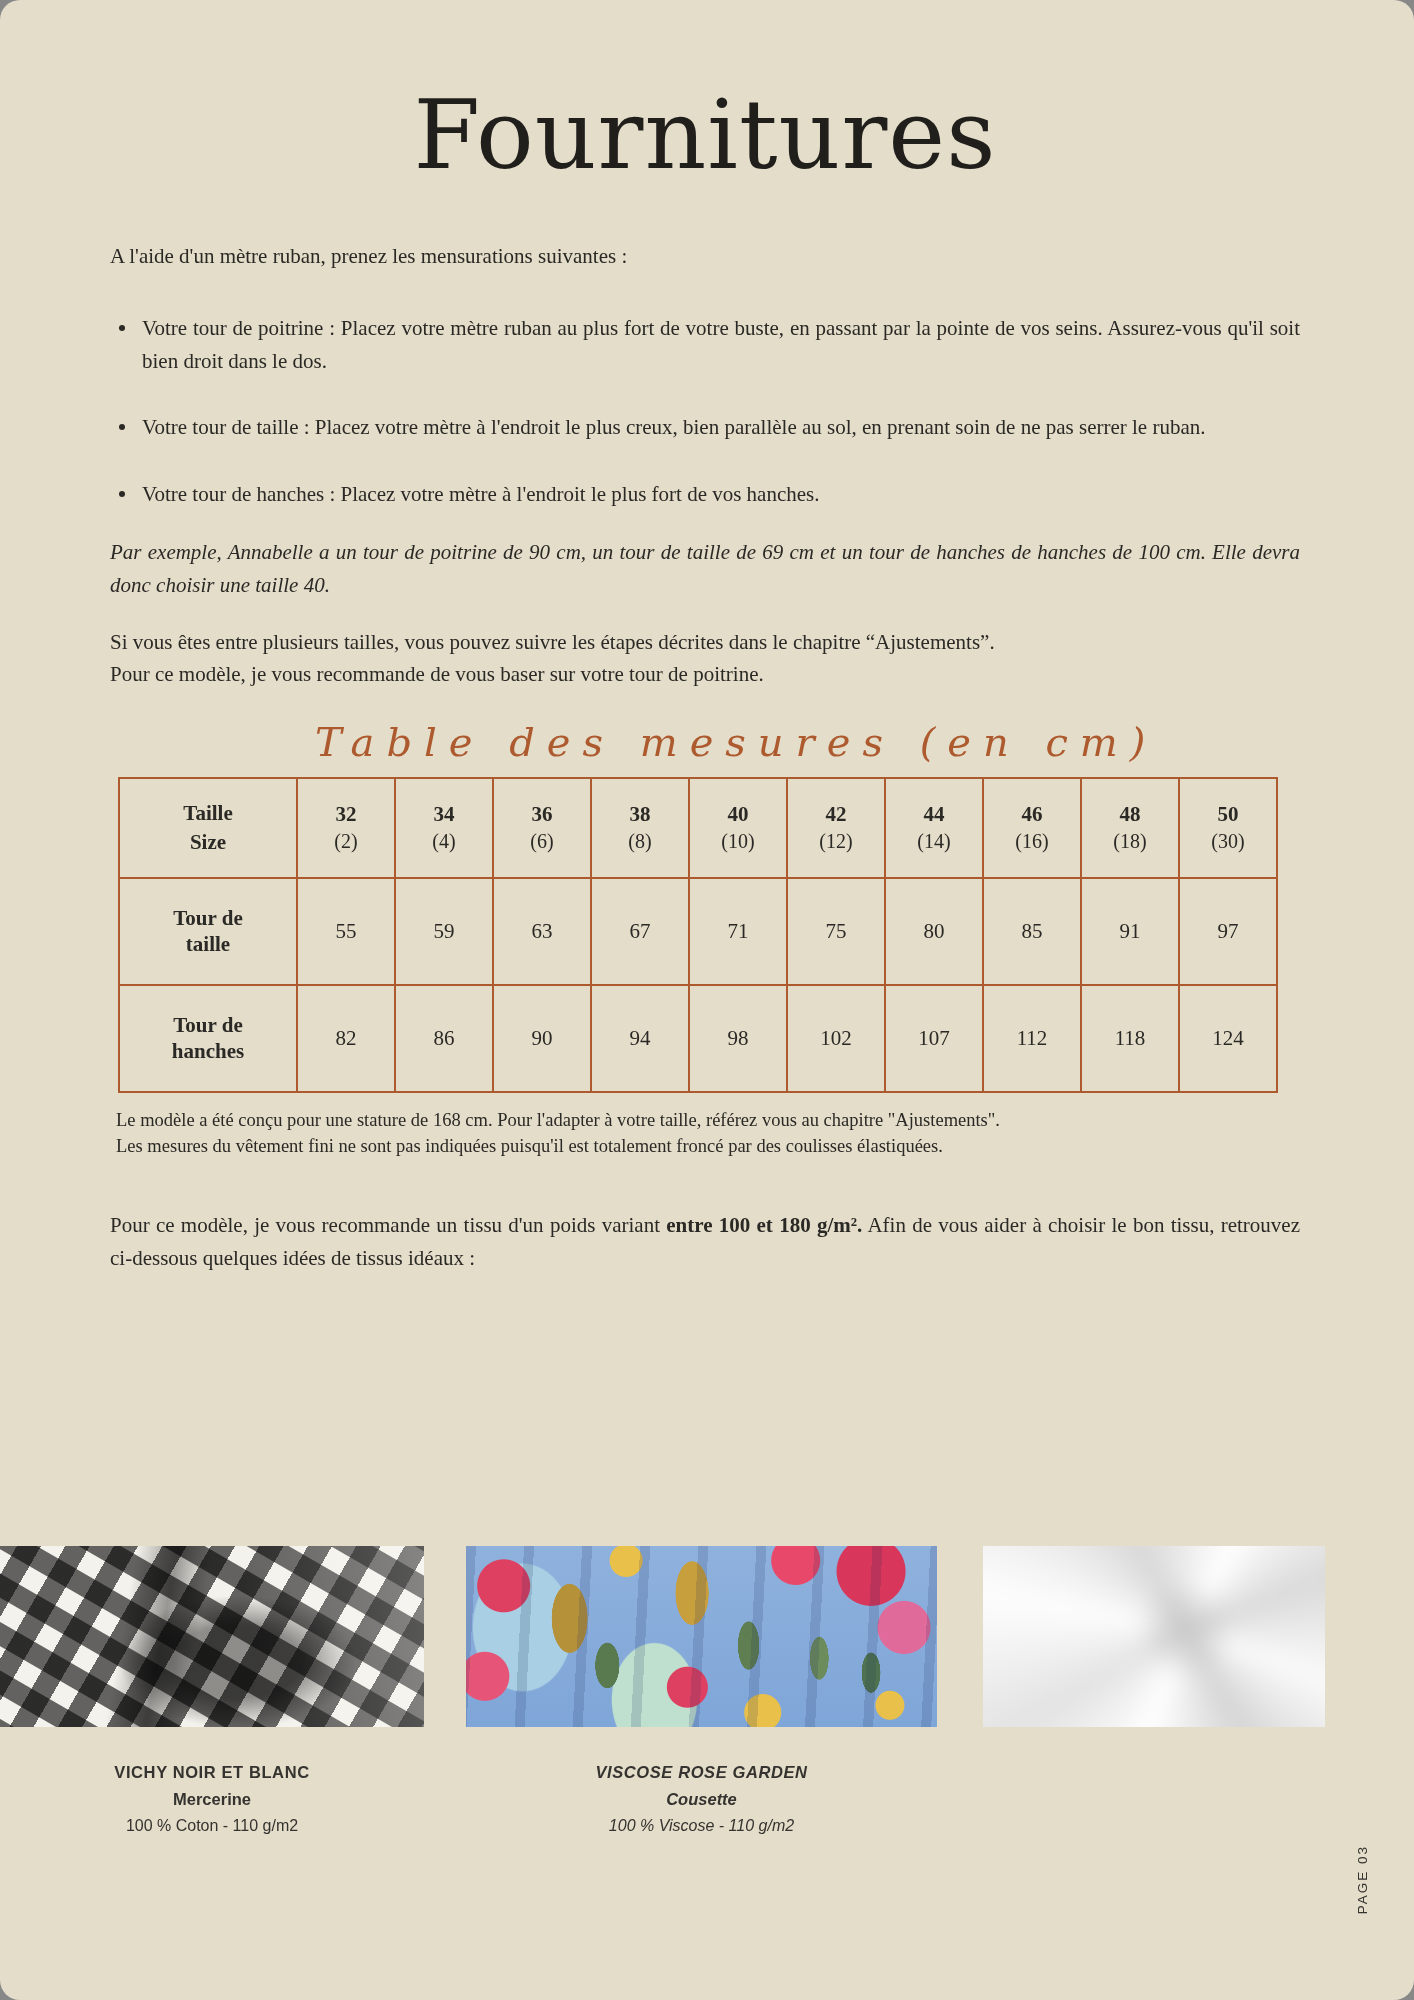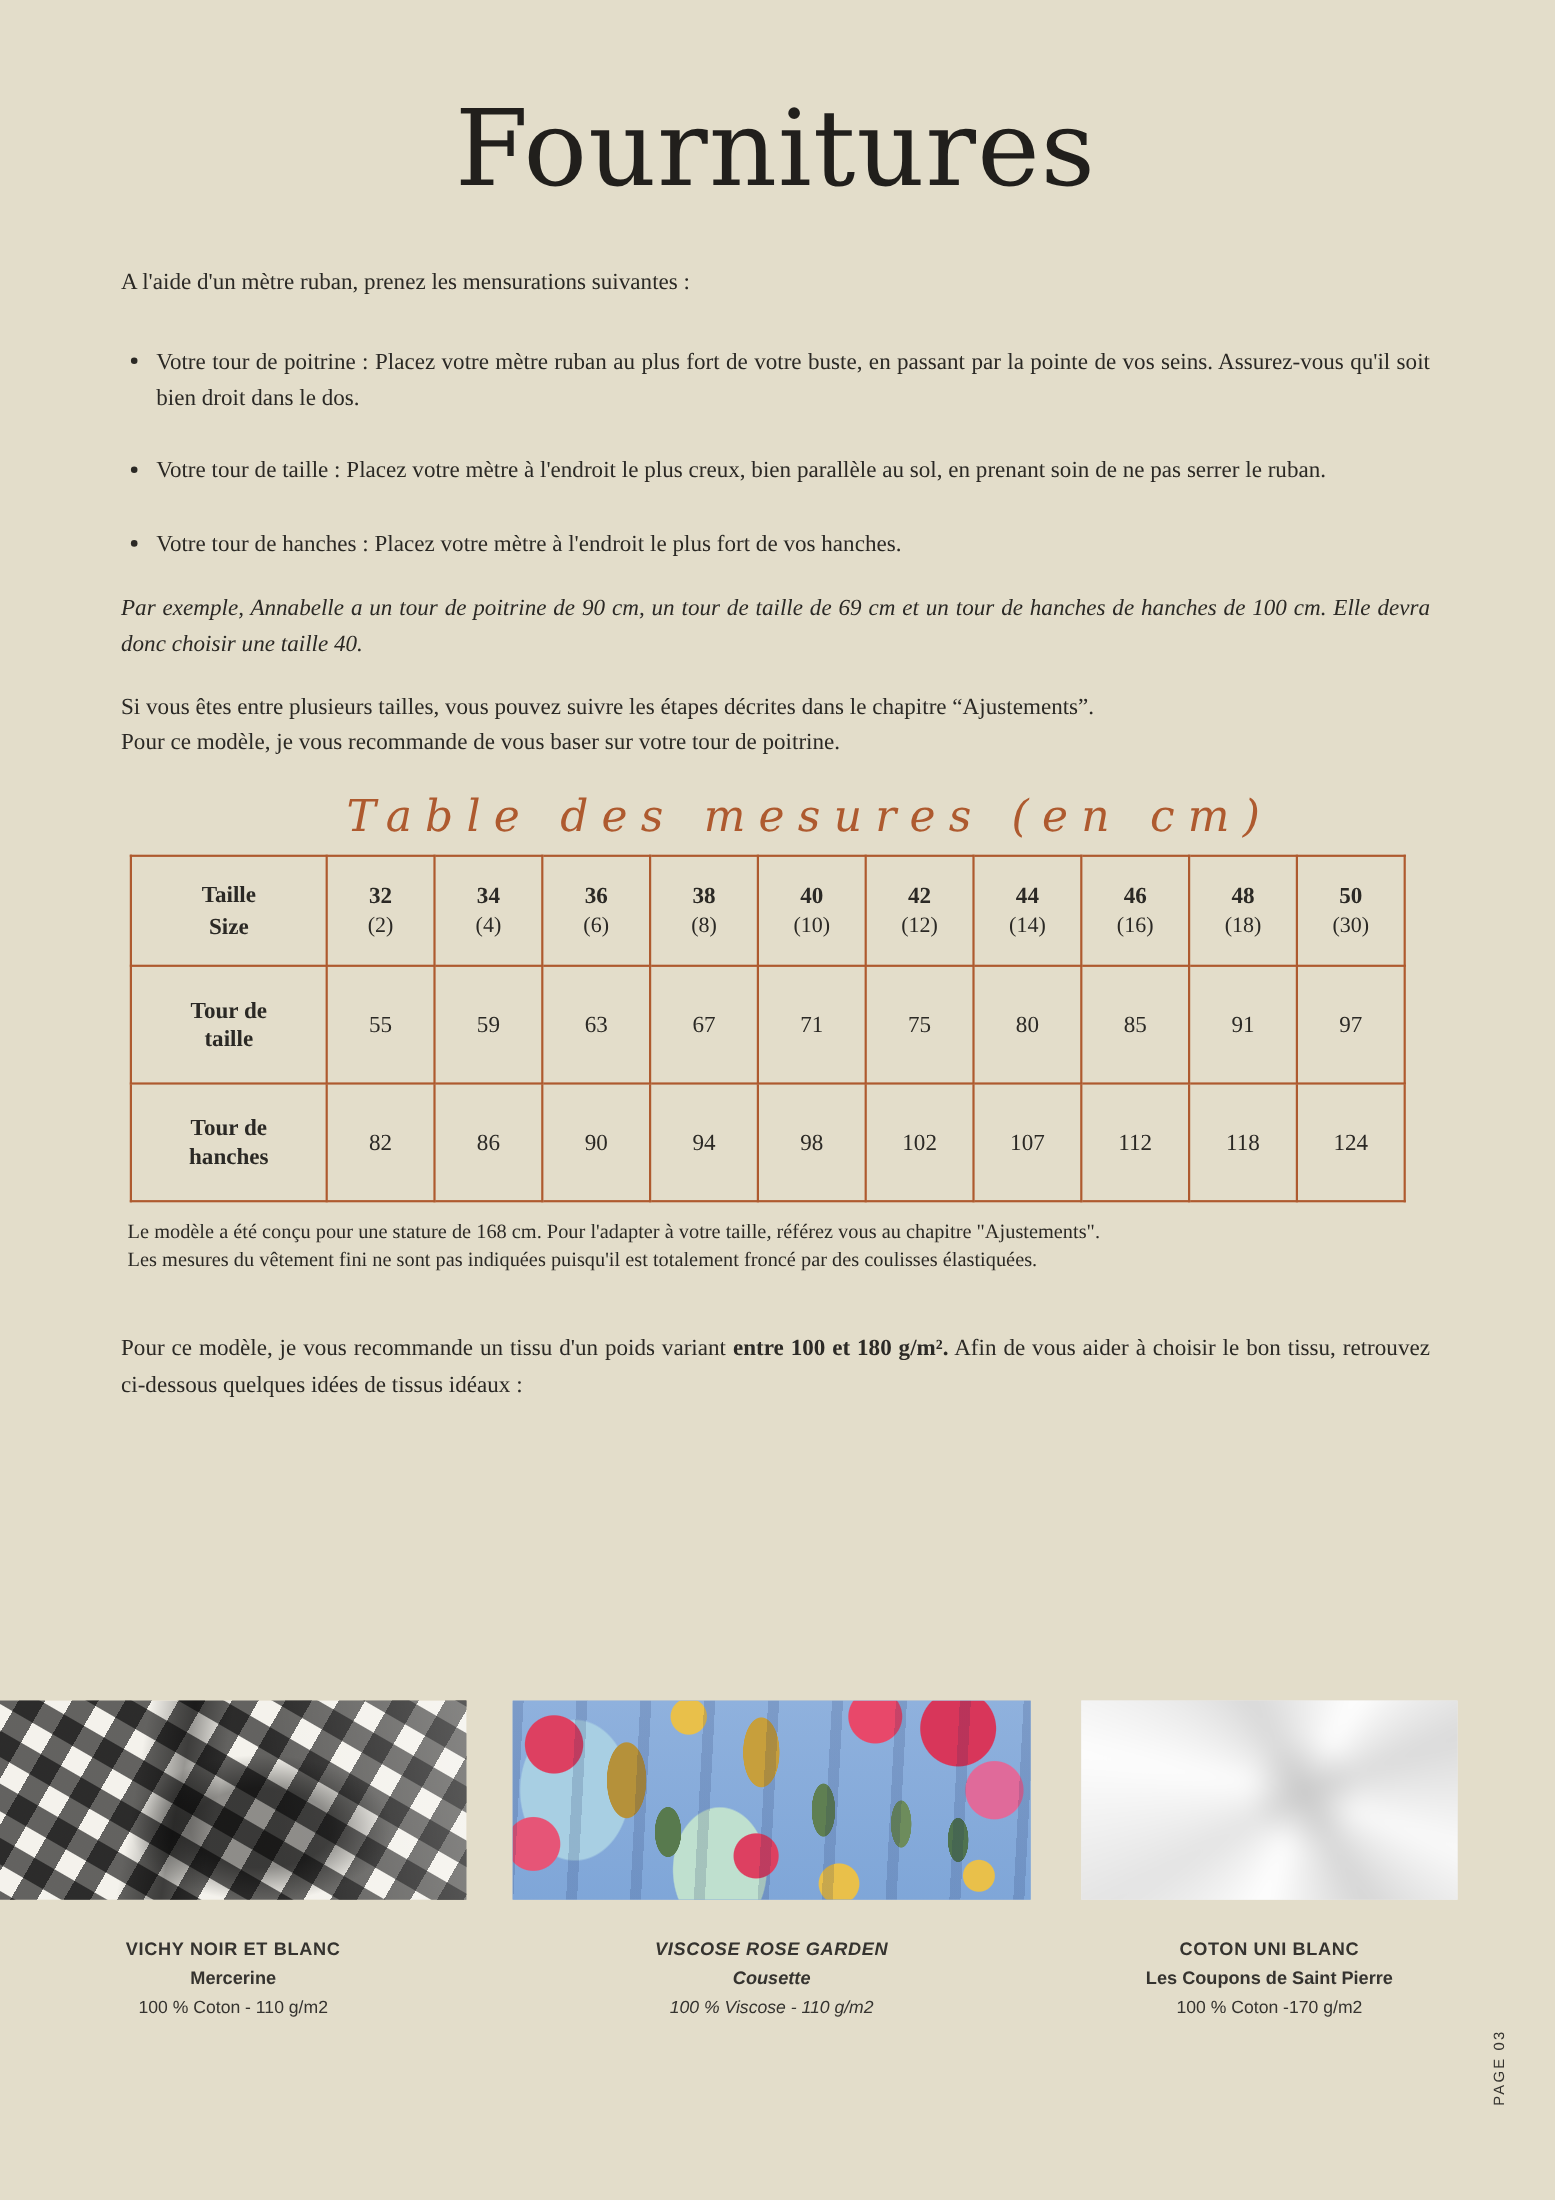--- a/index.html
+++ b/index.html
@@ -5,20 +5,21 @@
   :root{
     --background:#e3ddca; --accent:#ae5a2f; --text:#2b2925; --caption:#35332f;
   }
   *{box-sizing:border-box; margin:0; padding:0;}
   body{margin:0; background:#888;}
   .page{
     position:relative; width:1414px; height:2000px; margin:0 auto;
     background:var(--background,#e3ddca);
     font-family:"Liberation Serif", serif; color:var(--text,#2b2925);
     overflow:hidden;
+    border-radius:20px;
   }
   .content{padding:0 114px 0 110px;}
 
   .title{
     padding-top:84px; text-align:center;
     font-family:"DejaVu Serif", serif; font-weight:normal;
     font-size:96px; line-height:1.08; letter-spacing:1px; color:#211f1c;
   }
   .intro{margin-top:52px; font-size:21px; line-height:1.55;}
 
@@ -271,21 +272,16 @@
     <div class="swatch-caption" id="cap1">
       <div class="sw-name">VICHY NOIR ET BLANC</div>
       <div class="sw-brand">Mercerine</div>
       <div class="sw-comp">100 % Coton - 110 g/m2</div>
     </div>
     <div class="swatch-caption" id="cap2">
       <div class="sw-name">VISCOSE ROSE GARDEN</div>
       <div class="sw-brand">Cousette</div>
       <div class="sw-comp">100 % Viscose - 110 g/m2</div>
     </div>
-    <div class="swatch-caption" id="cap3">
-      <div class="sw-name">COTON UNI BLANC</div>
-      <div class="sw-brand">Les Coupons de Saint Pierre</div>
-      <div class="sw-comp">100 % Coton -170 g/m2</div>
-    </div>
   </div>
 
   <div class="page-number">PAGE 03</div>
 </div>
 
 </body></html>

